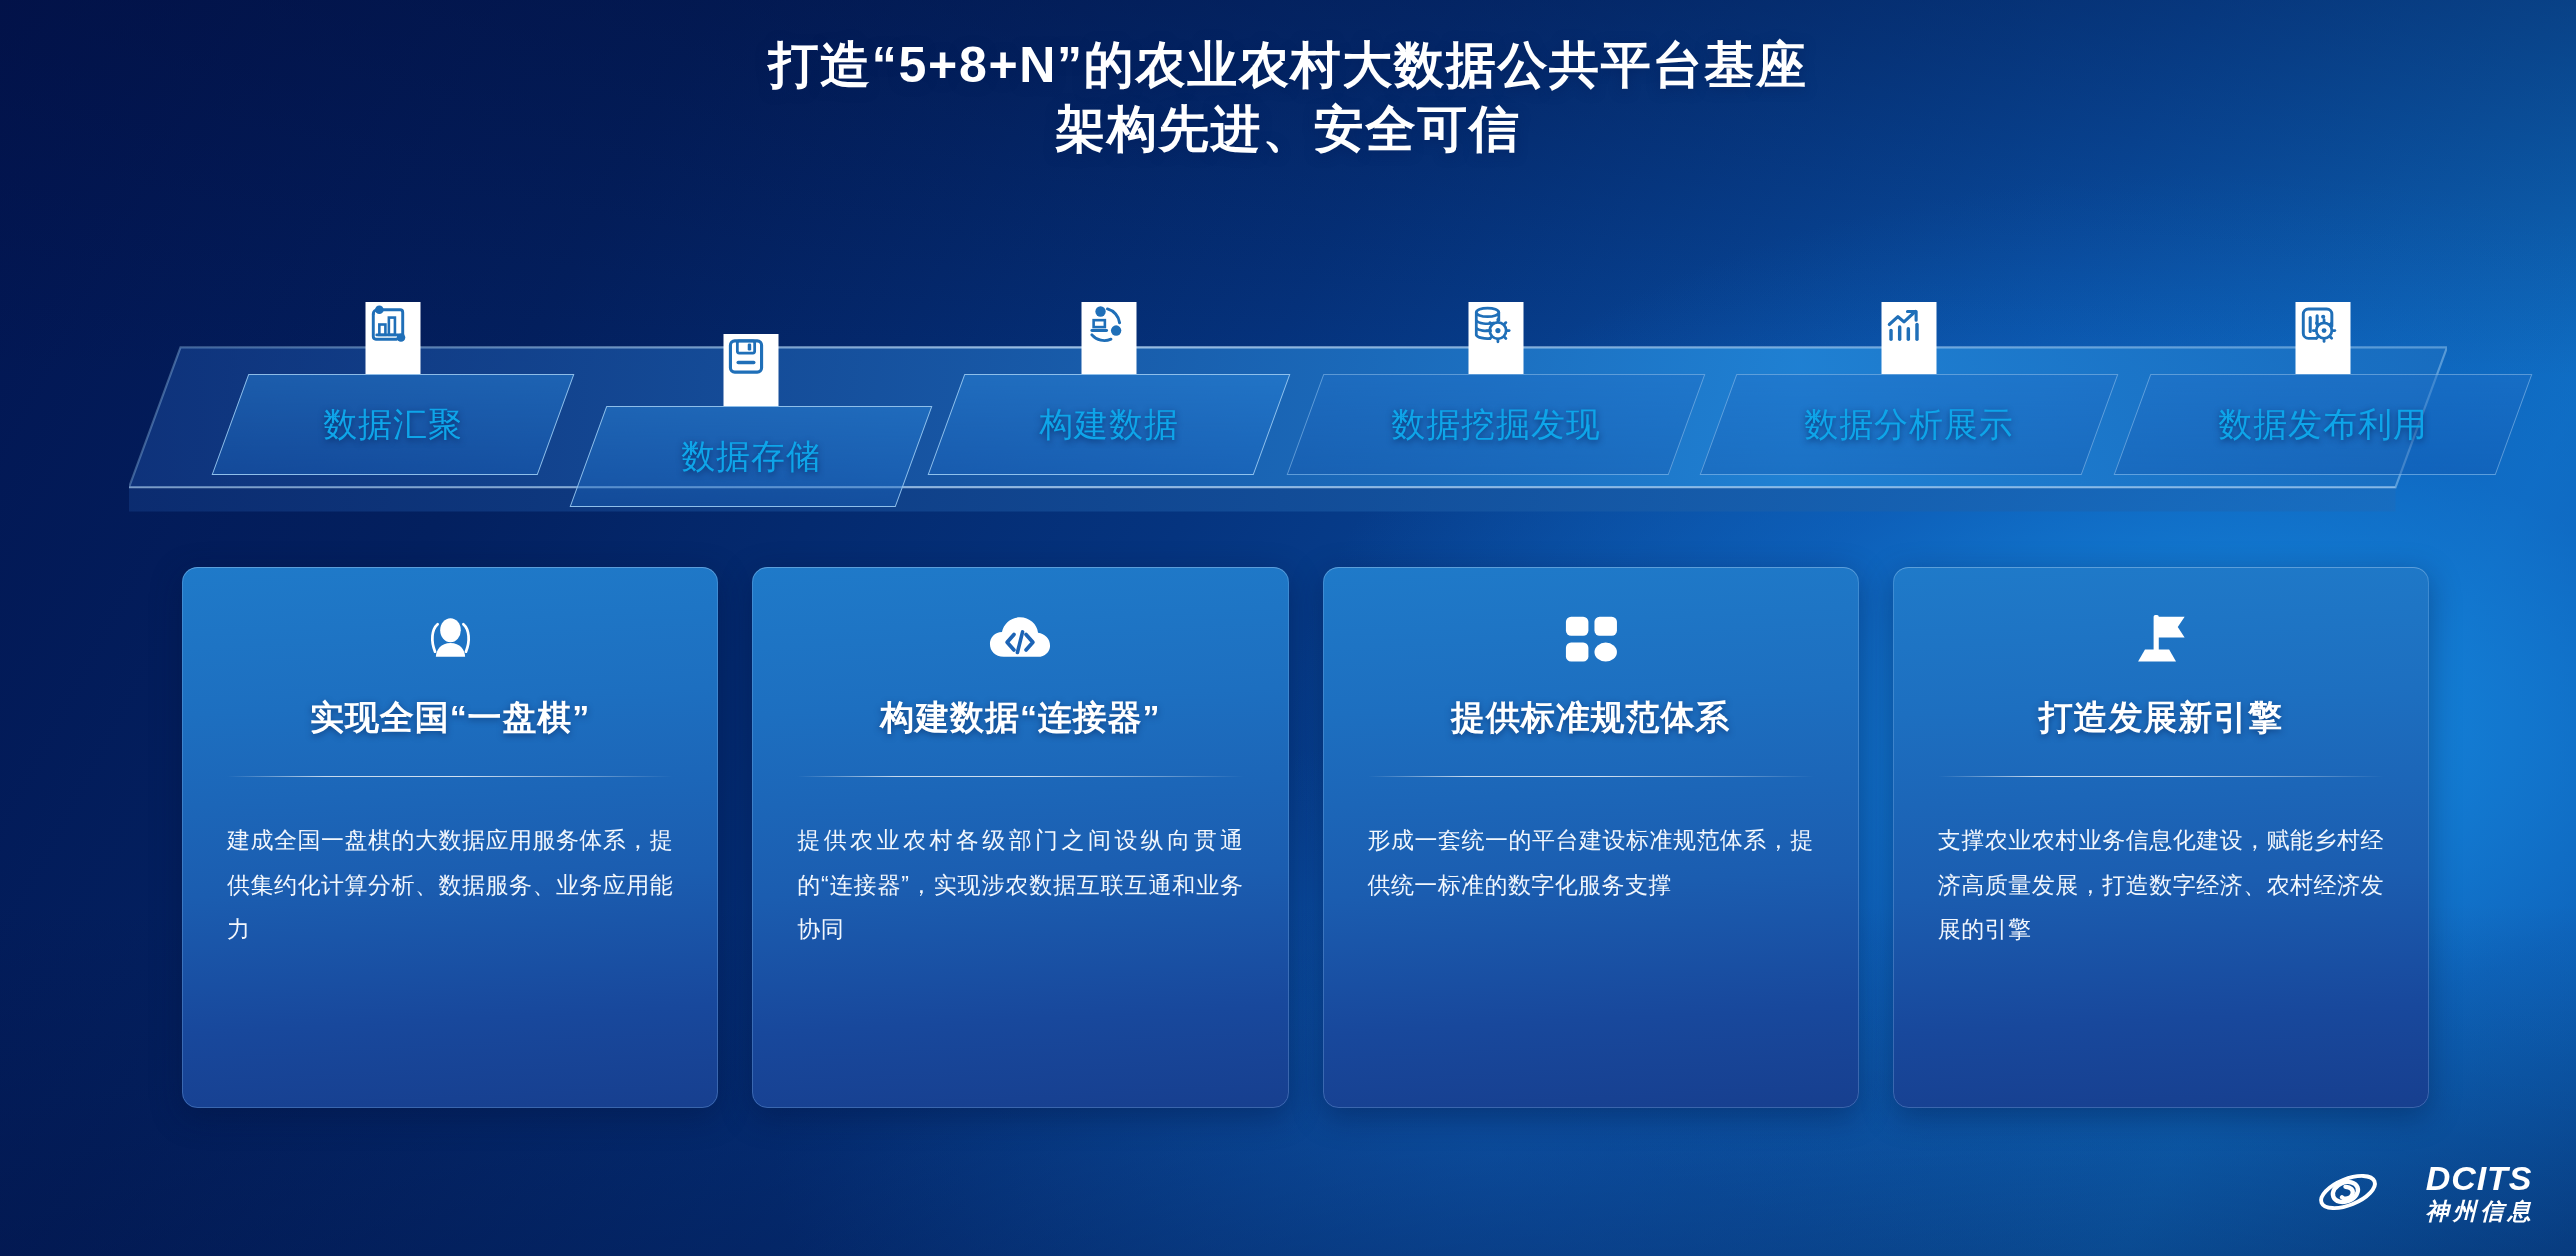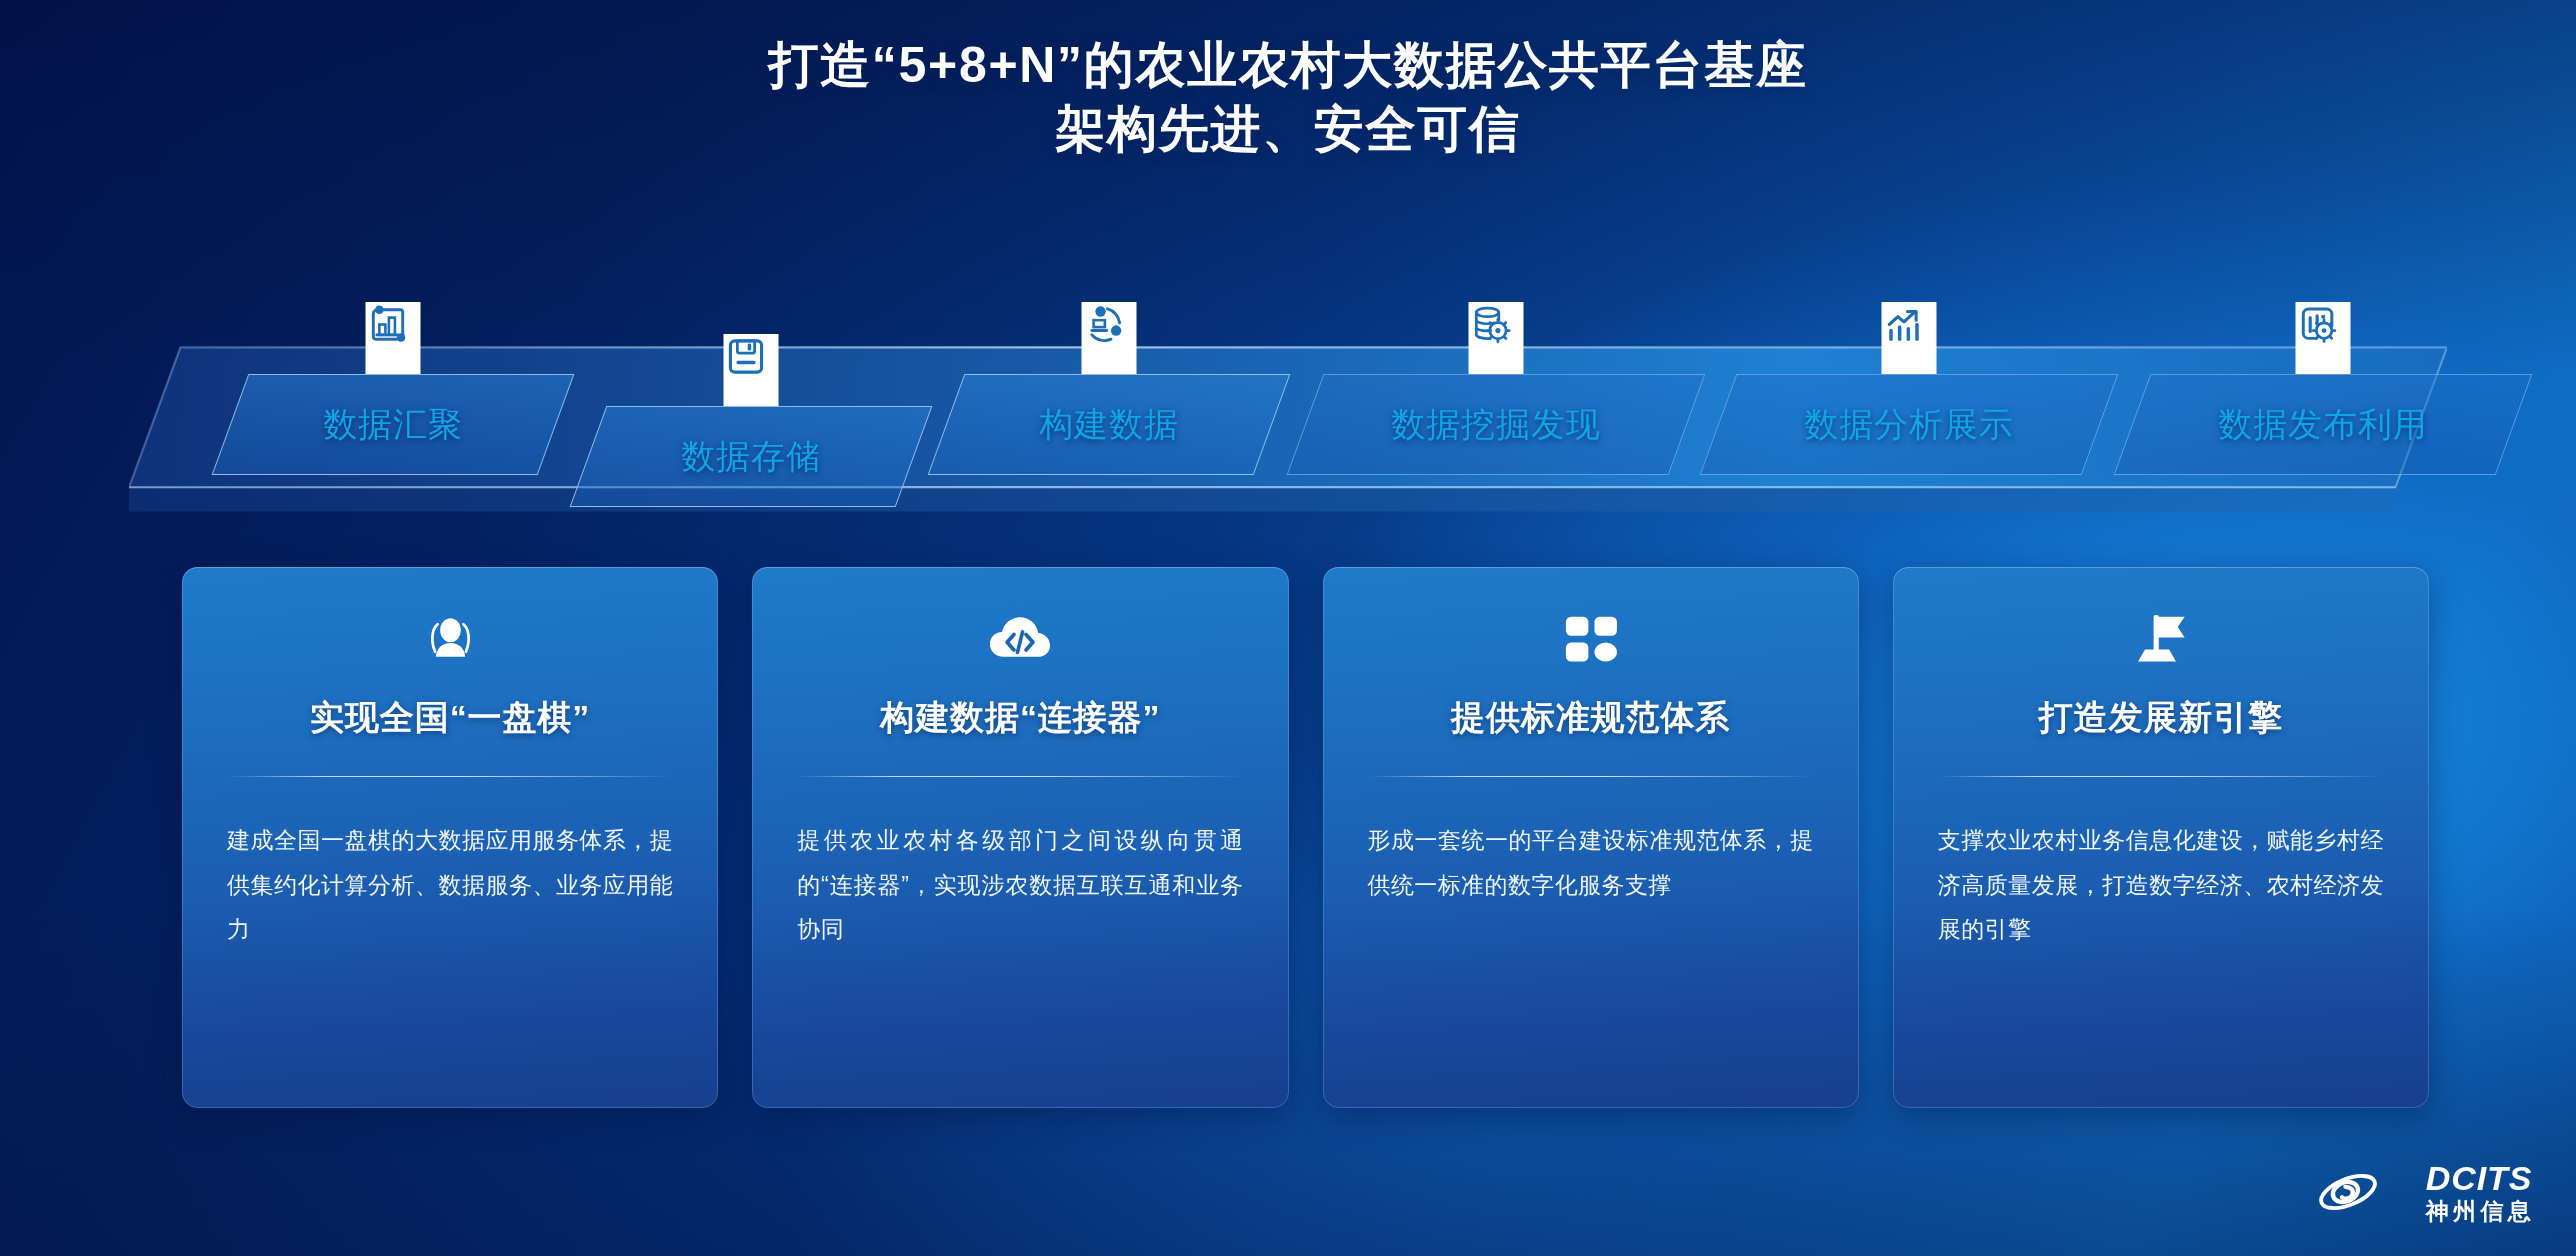--- a/index.html
+++ b/index.html
@@ -144,21 +144,21 @@
     display:flex; align-items:center; gap:12px;
   }
   #logo .mark { width:64px; height:52px; }
   #logo .wordwrap { display:flex; flex-direction:column; line-height:1;margin-left:34px; }
   #logo .word-en {
     color:#ffffff; font-size:34px; font-weight:bold;
     letter-spacing:0.9px; font-style:italic;
   }
   #logo .word-cn {
     color:#ffffff; font-size:23px; font-weight:bold;
-    letter-spacing:4.3px; margin-top:5.2px;
+    letter-spacing:4.3px; margin-top:5.2px;font-style:italic;
   }
 </style>
 </head>
 <body>
 
 <div id="bg"></div>
 <div id="bg-veil"></div>
 
 <div id="title-wrap">
   <div class="title-line">打造“5+8+N”的农业农村大数据公共平台基座</div>

